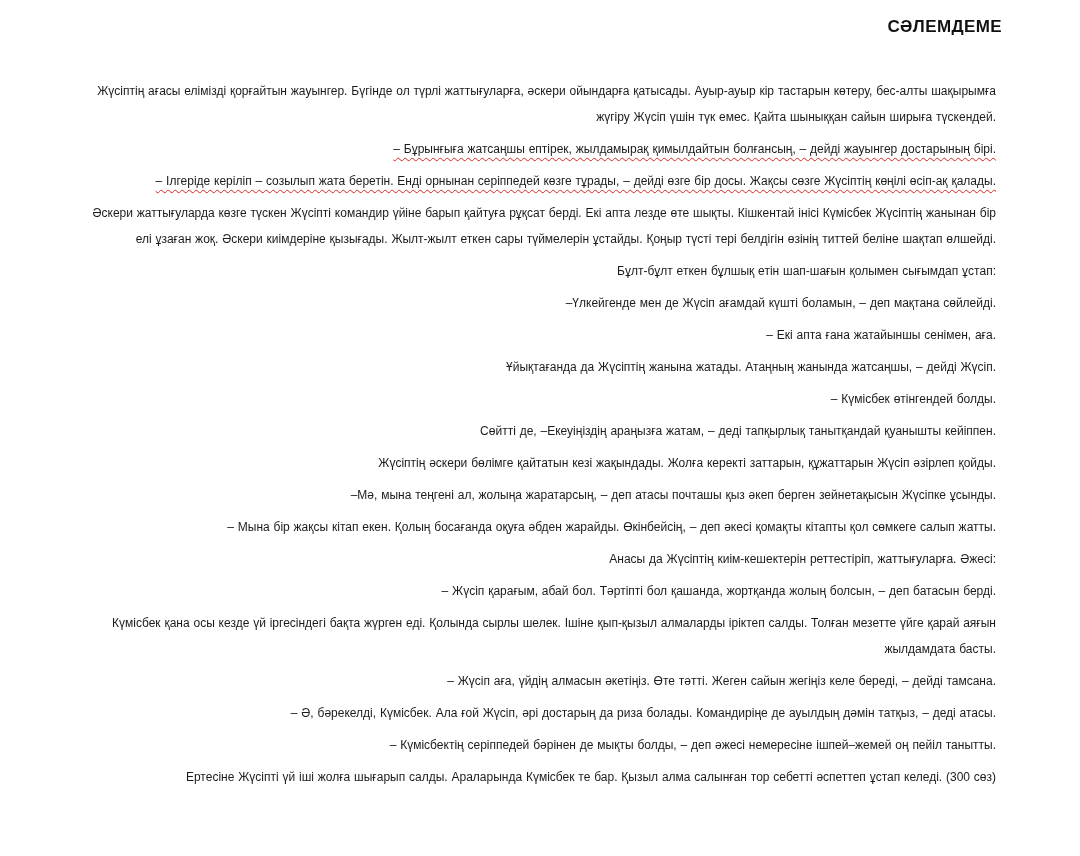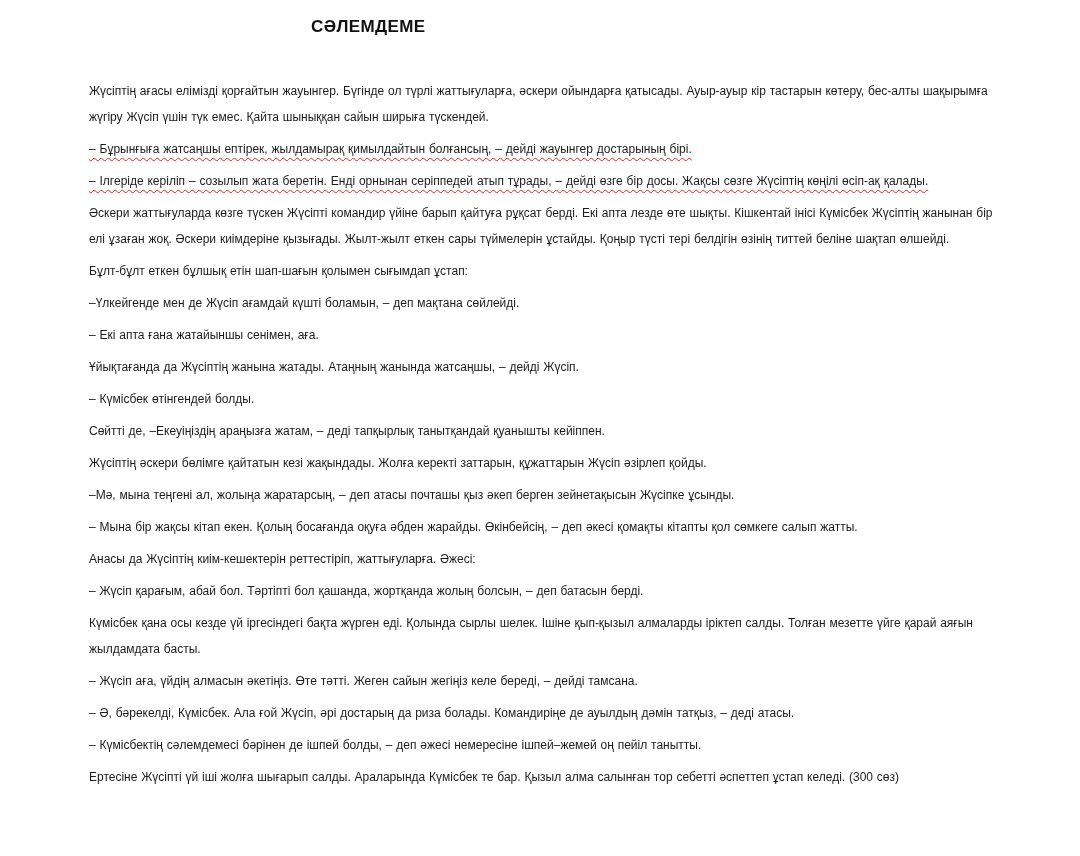--- a/index.html
+++ b/index.html
@@ -12,20 +12,21 @@
     width: 1080px;
     height: 856px;
     overflow: hidden;
     font-family: "Liberation Sans", sans-serif;
     color: #1b1b1b;
   }
   .page {
     width: 1080px;
     height: 856px;
     padding: 17px 78px 34px 83px;
+    text-align: right;
   }
   .doc-title {
     margin: 0 0 41px 0;
     padding-left: 228px;
     font-size: 17px;
     font-weight: bold;
     letter-spacing: 0.4px;
     color: #111111;
   }
   .doc-body p {
@@ -42,32 +43,32 @@
   }
 </style>
 </head>
 <body style="background: rgb(255, 255, 255); color: rgb(27, 27, 27);">
 
 <div class="page">
   <h1 class="doc-title">СӘЛЕМДЕМЕ</h1>
   <div class="doc-body">
       <p>Жүсіптің ағасы елімізді қорғайтын жауынгер. Бүгінде ол түрлі жаттығуларға, әскери ойындарға қатысады. Ауыр-ауыр кір тастарын көтеру, бес-алты шақырымға жүгіру Жүсіп үшін түк емес. Қайта шыныққан сайын ширыға түскендей.</p>
       <p class="misspelled">– Бұрынғыға жатсаңшы ептірек, жылдамырақ қимылдайтын болғансың, – дейді жауынгер достарының бірі.</p>
-      <p class="misspelled">– Ілгеріде керіліп – созылып жата беретін. Енді орнынан серіппедей атып тұрады, – дейді өзге бір досы. Жақсы сөзге Жүсіптің көңілі өсіп-ақ қалады.</p>
+      <p class="misspelled">– Ілгеріде керіліп – созылып жата беретін. Енді орнынан серіппедей көзге тұрады, – дейді өзге бір досы. Жақсы сөзге Жүсіптің көңілі өсіп-ақ қалады.</p>
       <p>Әскери жаттығуларда көзге түскен Жүсіпті командир үйіне барып қайтуға рұқсат берді. Екі апта лезде өте шықты. Кішкентай інісі Күмісбек Жүсіптің жанынан бір елі ұзаған жоқ. Әскери киімдеріне қызығады. Жылт-жылт еткен сары түймелерін ұстайды. Қоңыр түсті тері белдігін өзінің титтей беліне шақтап өлшейді.</p>
       <p>Бұлт-бұлт еткен бұлшық етін шап-шағын қолымен сығымдап ұстап:</p>
       <p>–Үлкейгенде мен де Жүсіп ағамдай күшті боламын, – деп мақтана сөйлейді.</p>
       <p>– Екі апта ғана жатайыншы сенімен, аға.</p>
       <p>Ұйықтағанда да Жүсіптің жанына жатады. Атаңның жанында жатсаңшы, – дейді Жүсіп.</p>
       <p>– Күмісбек өтінгендей болды.</p>
       <p>Сөйтті де, –Екеуіңіздің араңызға жатам, – деді тапқырлық танытқандай қуанышты кейіппен.</p>
       <p>Жүсіптің әскери бөлімге қайтатын кезі жақындады. Жолға керекті заттарын, құжаттарын Жүсіп әзірлеп қойды.</p>
       <p>–Мә, мына теңгені ал, жолыңа жаратарсың, – деп атасы почташы қыз әкеп берген зейнетақысын Жүсіпке ұсынды.</p>
       <p>– Мына бір жақсы кітап екен. Қолың босағанда оқуға әбден жарайды. Өкінбейсің, – деп әкесі қомақты кітапты қол сөмкеге салып жатты.</p>
       <p>Анасы да Жүсіптің киім-кешектерін реттестіріп, жаттығуларға. Әжесі:</p>
       <p>– Жүсіп қарағым, абай бол. Тәртіпті бол қашанда, жортқанда жолың болсын, – деп батасын берді.</p>
       <p>Күмісбек қана осы кезде үй іргесіндегі бақта жүрген еді. Қолында сырлы шелек. Ішіне қып-қызыл алмаларды іріктеп салды. Толған мезетте үйге қарай аяғын жылдамдата басты.</p>
       <p>– Жүсіп аға, үйдің алмасын әкетіңіз. Өте тәтті. Жеген сайын жегіңіз келе береді, – дейді тамсана.</p>
       <p>– Ә, бәрекелді, Күмісбек. Ала ғой Жүсіп, әрі достарың да риза болады. Командиріңе де ауылдың дәмін татқыз, – деді атасы.</p>
-      <p>– Күмісбектің сәлемдемесі бәрінен де ішпей болды, – деп әжесі немересіне ішпей–жемей оң пейіл танытты.</p>
+      <p>– Күмісбектің серіппедей бәрінен де мықты болды, – деп әжесі немересіне ішпей–жемей оң пейіл танытты.</p>
       <p>Ертесіне Жүсіпті үй іші жолға шығарып салды. Араларында Күмісбек те бар. Қызыл алма салынған тор себетті әспеттеп ұстап келеді. (300 сөз)</p>
     </div>
 </div>
 
 </body></html>

